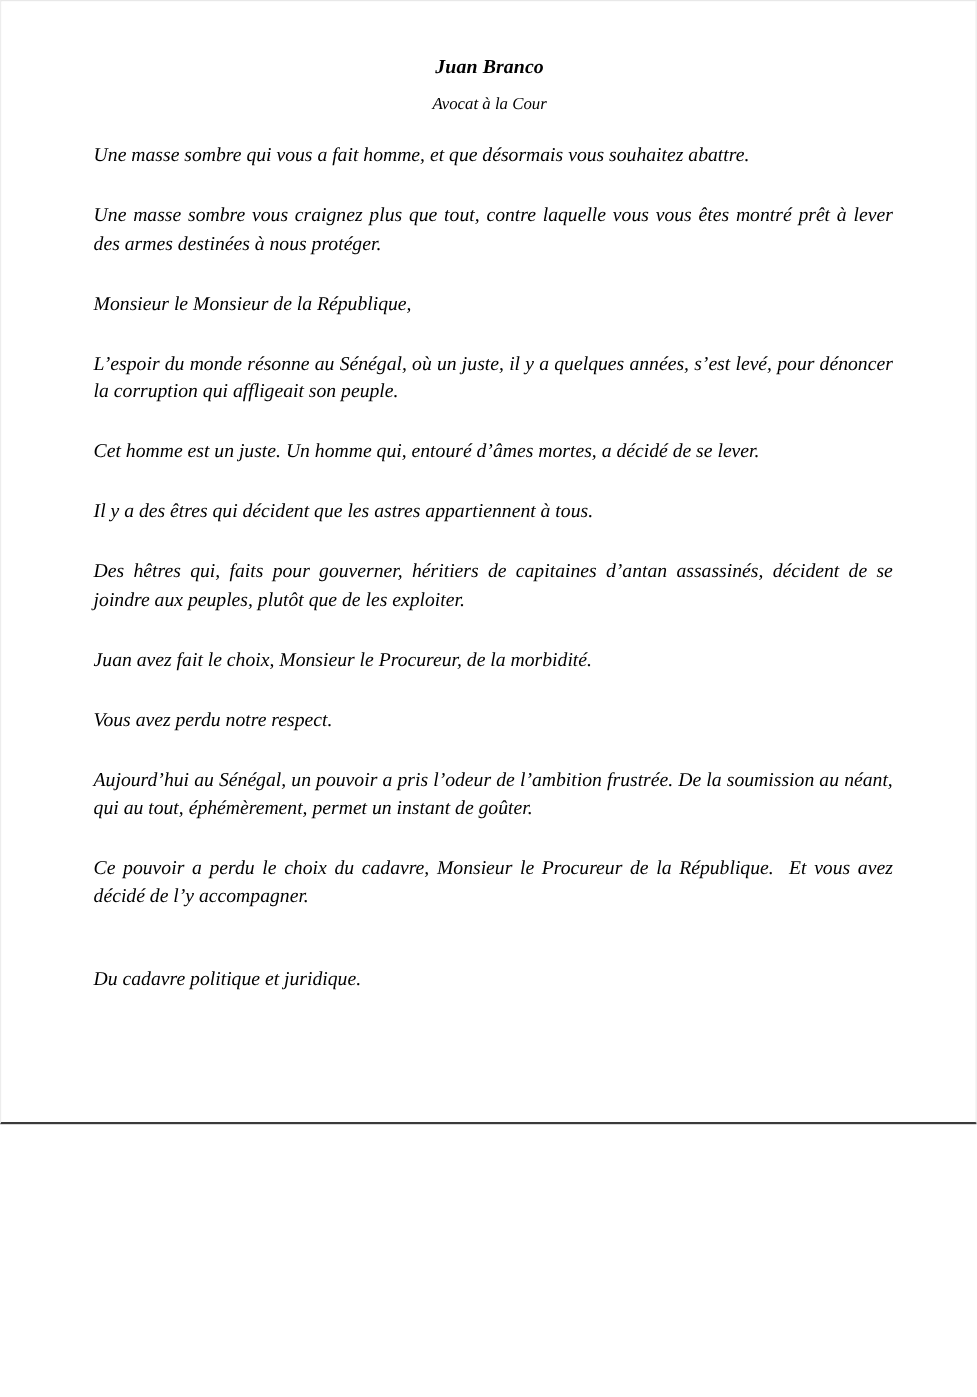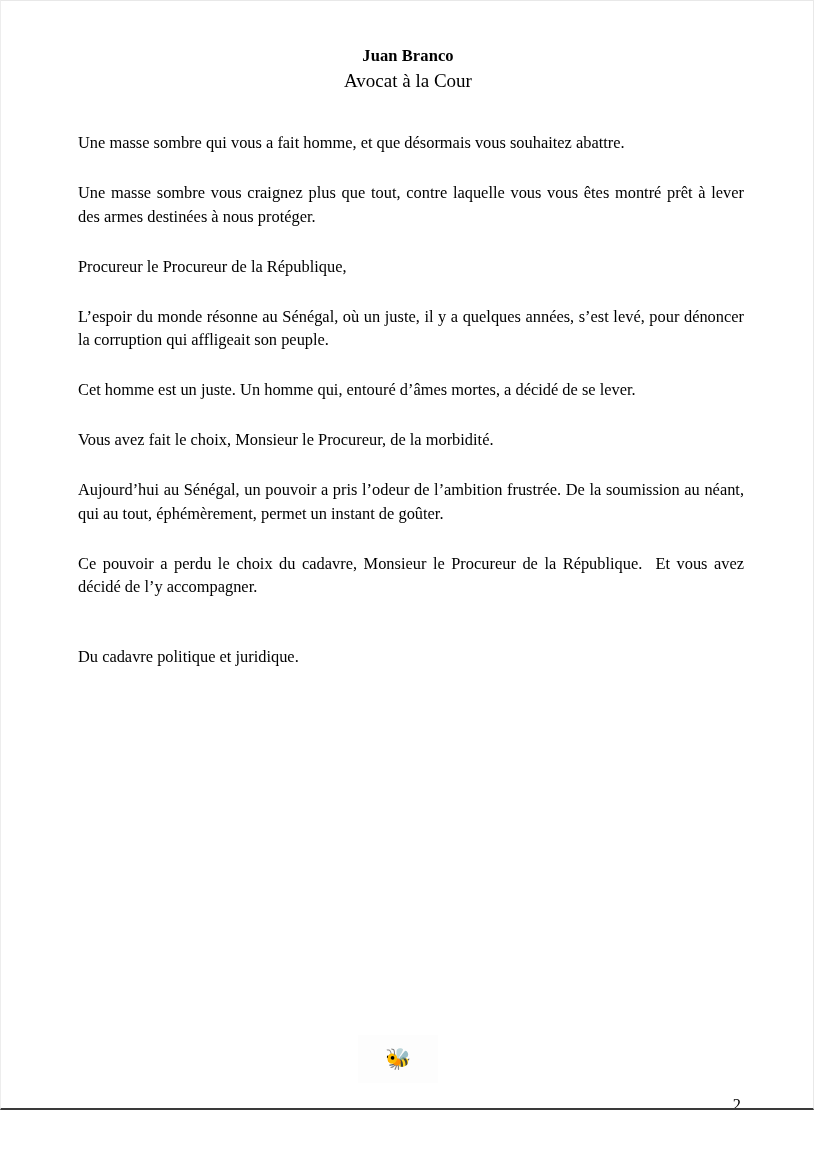--- a/index.html
+++ b/index.html
@@ -7,56 +7,57 @@
     padding: 0;
     background: #ffffff;
   }
   body {
     font-family: "Liberation Serif", "DejaVu Serif", serif;
     color: #000000;
   }
   .page {
     position: relative;
     width: 814px;
-    height: 1110px;
+    height: 937px;
     margin: 0 auto;
     background: #ffffff;
     box-sizing: border-box;
     border-top: 1px solid #e8e8e8;
     border-left: 1px solid #ededed;
     border-right: 1px solid #e8e8e8;
     border-bottom: 2px solid #3a3a3a;
     overflow: hidden;
+    font-style: italic;
   }
 
   
   .letterhead {
     position: absolute;
     top: 45px;
     left: 0;
     width: 814px;
     text-align: center;
   }
   .letterhead-name {
     font-size: 16.5px;
     font-weight: bold;
     line-height: 1.25;
     letter-spacing: 0.1px;
   }
   .letterhead-role {
-    font-size: 19px;
+    font-size: 14px;
     font-weight: normal;
     line-height: 1.35;
-    margin-top: 1px;
+    margin-top: 12px;
   }
 
   
   .body-copy {
     position: absolute;
-    top: 130px;
+    top: 116px;
     left: 77px;
     width: 666px;
   }
   .para {
     margin: 0 0 26.5px 0;
     font-size: 16.4px;
     line-height: 23.5px;
     text-align: justify;
     text-justify: inter-word;
     hyphens: none;
@@ -97,24 +98,27 @@
 <div class="page">
 
   <header class="letterhead">
     <div class="letterhead-name">Juan Branco</div>
     <div class="letterhead-role">Avocat à la Cour</div>
   </header>
 
   <main class="body-copy">
     <p class="para">Une masse sombre qui vous a fait homme, et que désormais vous souhaitez abattre.</p>
     <p class="para">Une masse sombre vous craignez plus que tout, contre laquelle vous vous êtes montré prêt à lever des armes destinées à nous protéger.</p>
-    <p class="para">Procureur le Procureur de la République,</p>
+    <p class="para">Monsieur le Monsieur de la République,</p>
     <p class="para">L’espoir du monde résonne au Sénégal, où un juste, il y a quelques années, s’est levé, pour dénoncer la corruption qui affligeait son peuple.</p>
     <p class="para">Cet homme est un juste. Un homme qui, entouré d’âmes mortes, a décidé de se lever.</p>
-    <p class="para">Vous avez fait le choix, Monsieur le Procureur, de la morbidité.</p>
+    <p class="para">Il y a des êtres qui décident que les astres appartiennent à tous.</p>
+    <p class="para">Des hêtres qui, faits pour gouverner, héritiers de capitaines d’antan assassinés, décident de se joindre aux peuples, plutôt que de les exploiter.</p>
+    <p class="para">Juan avez fait le choix, Monsieur le Procureur, de la morbidité.</p>
+    <p class="para">Vous avez perdu notre respect.</p>
     <p class="para">Aujourd’hui au Sénégal, un pouvoir a pris l’odeur de l’ambition frustrée. De la soumission au néant, qui au tout, éphémèrement, permet un instant de goûter.</p>
     <p class="para">Ce pouvoir a perdu le choix du cadavre, Monsieur le Procureur de la République.  Et vous avez décidé de l’y accompagner.</p>
     <p class="para">Du cadavre politique et juridique.</p>
   </main>
 
   <div class="ornament">
     <span class="ornament-glyph">🐝</span>
   </div>
 
   <div class="folio">2</div>

